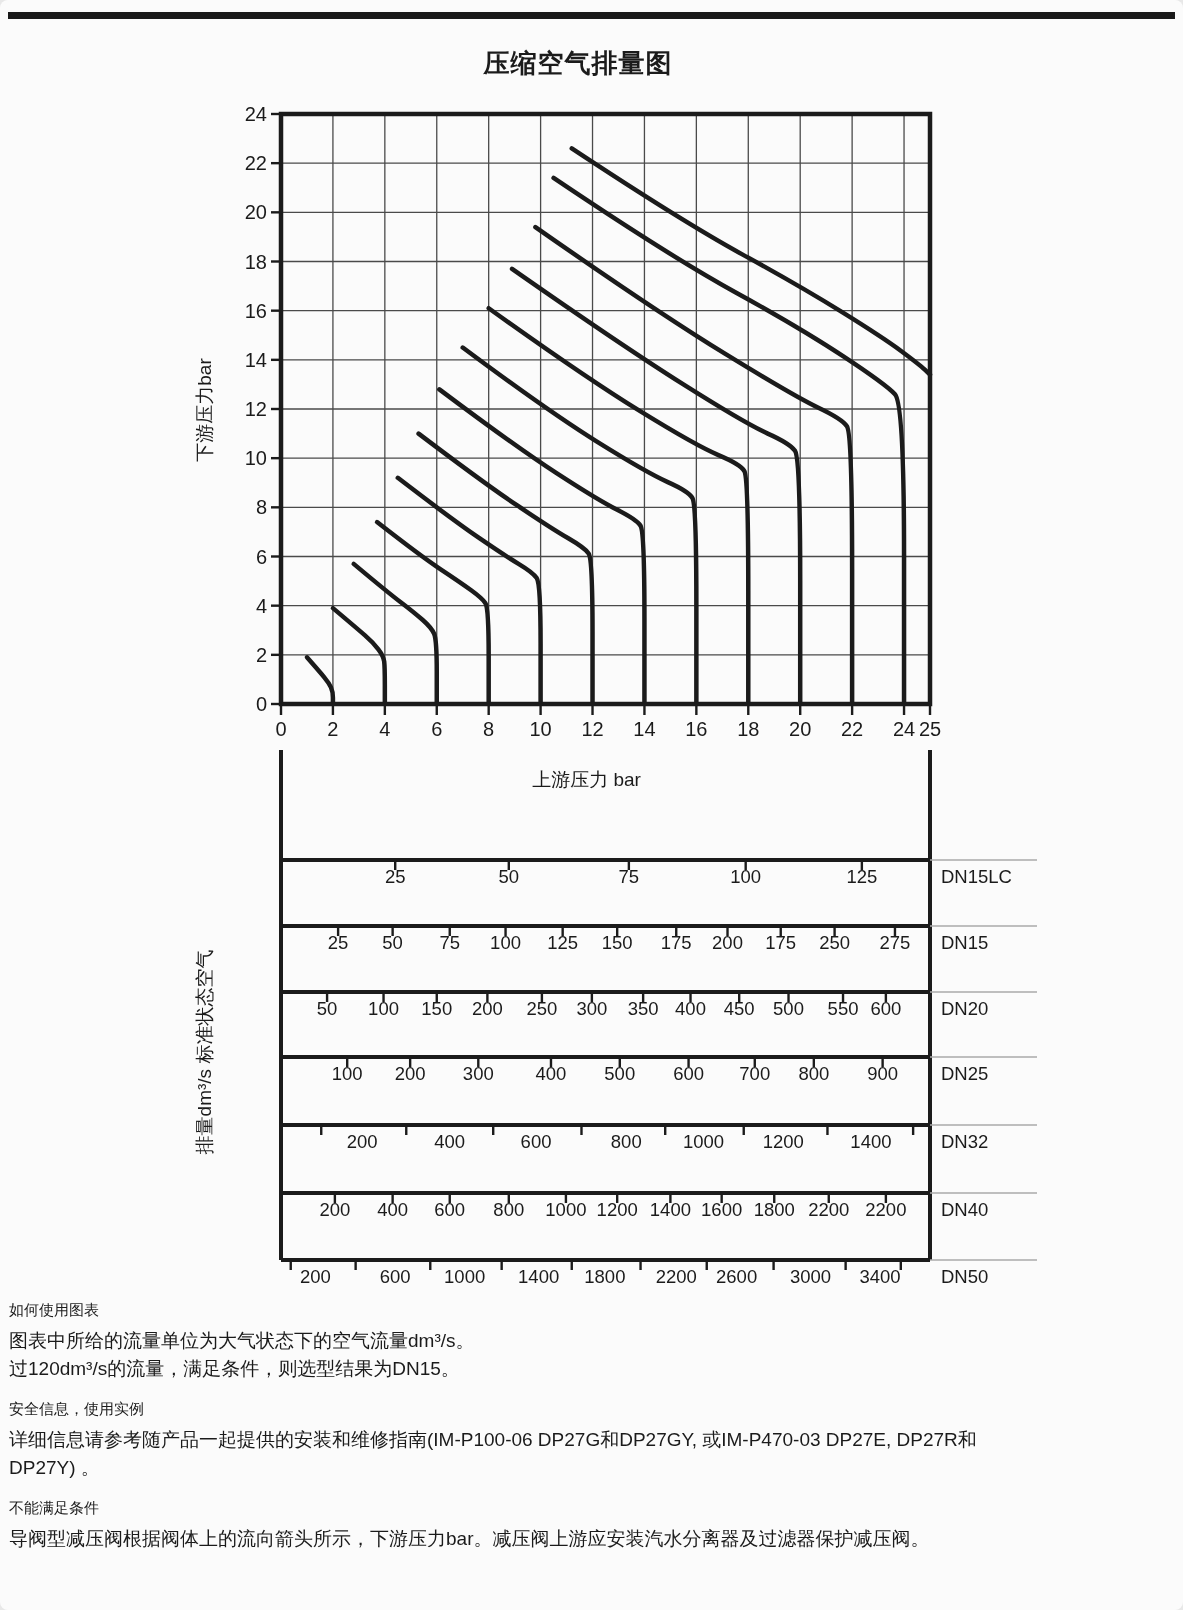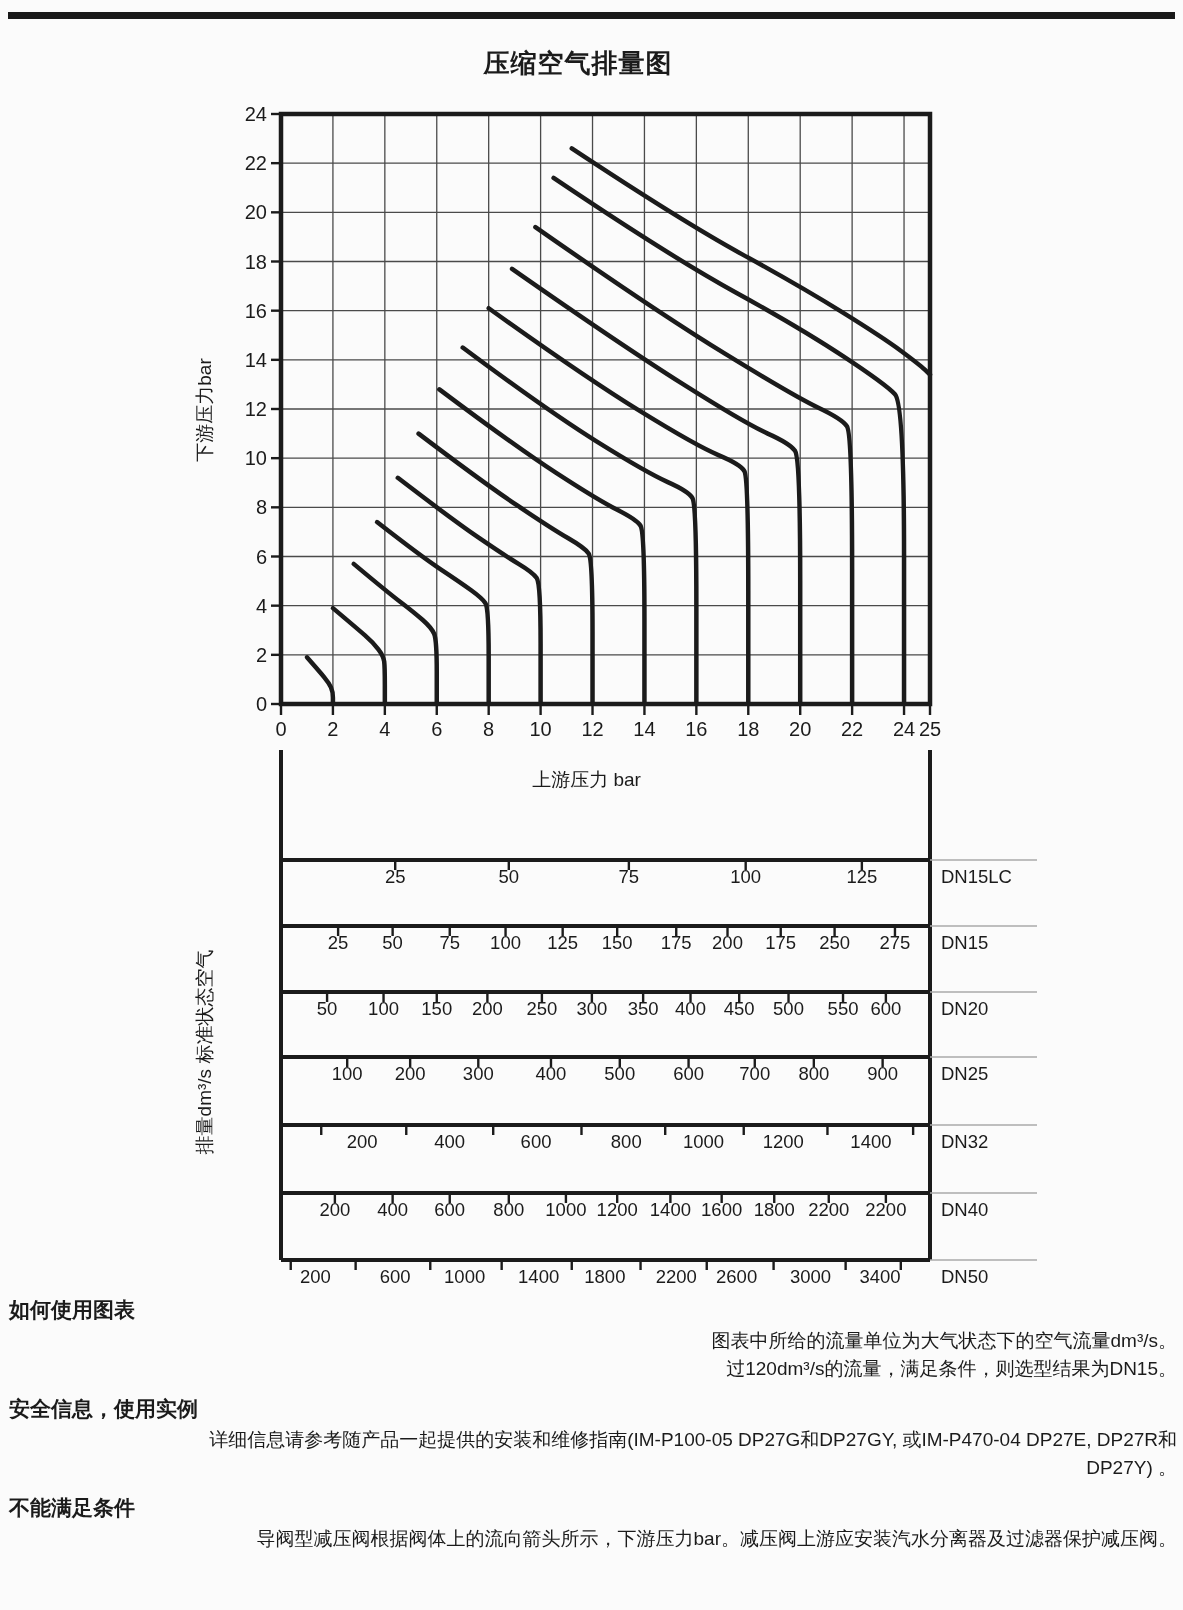--- a/index.html
+++ b/index.html
@@ -3,44 +3,45 @@
 <meta charset="utf-8">
 <style>
   html,body{margin:0;padding:0;background:#e8e8e8;}
   .page{
     position:relative;
     width:1183px;height:1610px;
     background:#fbfbfb;
     font-family:"Liberation Sans", sans-serif;
     color:#1b1b1b;
     overflow:hidden;
+    border-radius:8px;
   }
   .top-rule{
     position:absolute;left:8px;right:8px;top:12px;height:7px;
     background:#191919;
   }
   .title{
     position:absolute;top:46px;left:0;width:1156px;
     text-align:center;
     font-size:26px;font-weight:bold;
     letter-spacing:1px;
   }
   #nomograph{
     position:absolute;top:0;left:0;
     font-family:"Liberation Sans", sans-serif;
   }
   .notes{
     position:absolute;left:9px;top:1296px;width:1168px;
   }
   .note-heading{
-    font-size:21px;font-weight:bold;line-height:27px;margin:13px 0 4px 0;
+    font-size:15px;font-weight:normal;line-height:27px;margin:13px 0 4px 0;
   }
   .note-section:first-child .note-heading{margin-top:0;}
   .note-line{
-    font-size:19px;line-height:27.5px;white-space:nowrap;text-align:right;
+    font-size:19px;line-height:27.5px;white-space:nowrap;
   }
 </style>
 </head>
 <body>
 
 <div class="page">
   <div class="top-rule"></div>
   <div class="title">压缩空气排量图</div>
 
   <svg id="nomograph" width="1183" height="1310" viewBox="0 0 1183 1310">
@@ -294,21 +295,21 @@
     </svg>
 
   <div class="notes">
     <div class="note-section">
       <div class="note-heading">如何使用图表</div>
       <div class="note-line">图表中所给的流量单位为大气状态下的空气流量dm³/s。</div>
       <div class="note-line">过120dm³/s的流量，满足条件，则选型结果为DN15。</div>
     </div>
     <div class="note-section">
       <div class="note-heading">安全信息，使用实例</div>
-      <div class="note-line">详细信息请参考随产品一起提供的安装和维修指南(IM-P100-05 DP27G和DP27GY, 或IM-P470-04 DP27E, DP27R和</div>
+      <div class="note-line">详细信息请参考随产品一起提供的安装和维修指南(IM-P100-06 DP27G和DP27GY, 或IM-P470-03 DP27E, DP27R和</div>
       <div class="note-line">DP27Y) 。</div>
     </div>
     <div class="note-section">
       <div class="note-heading">不能满足条件</div>
       <div class="note-line">导阀型减压阀根据阀体上的流向箭头所示，下游压力bar。减压阀上游应安装汽水分离器及过滤器保护减压阀。</div>
     </div>
   </div>
 </div>
 
 </body></html>

